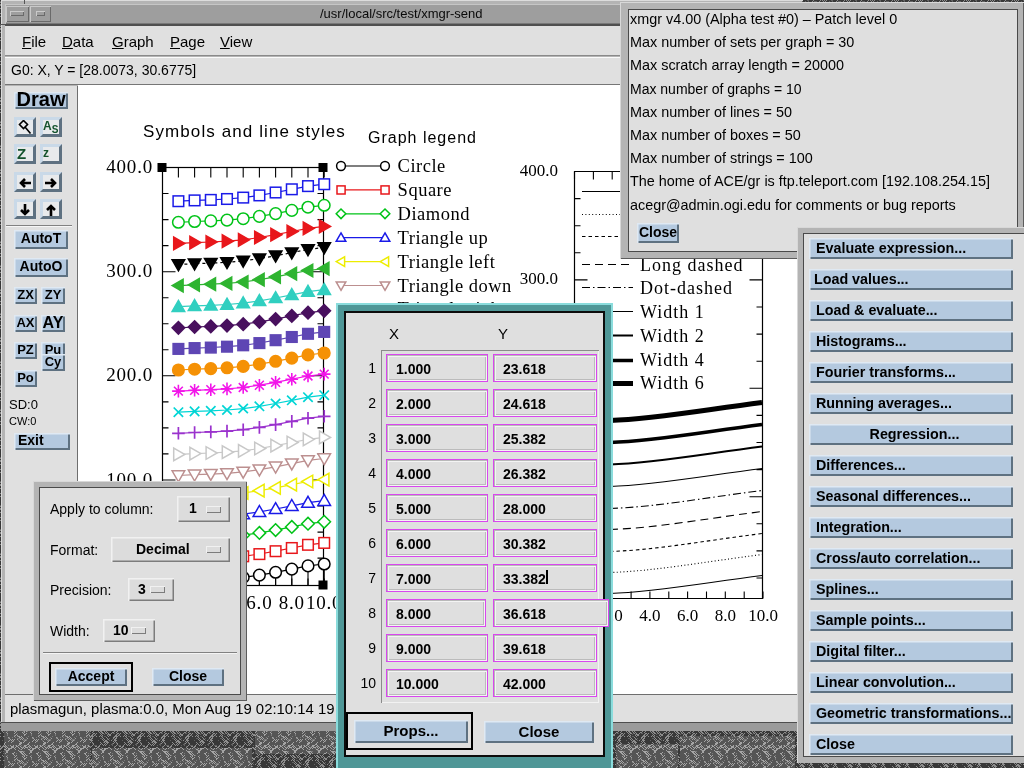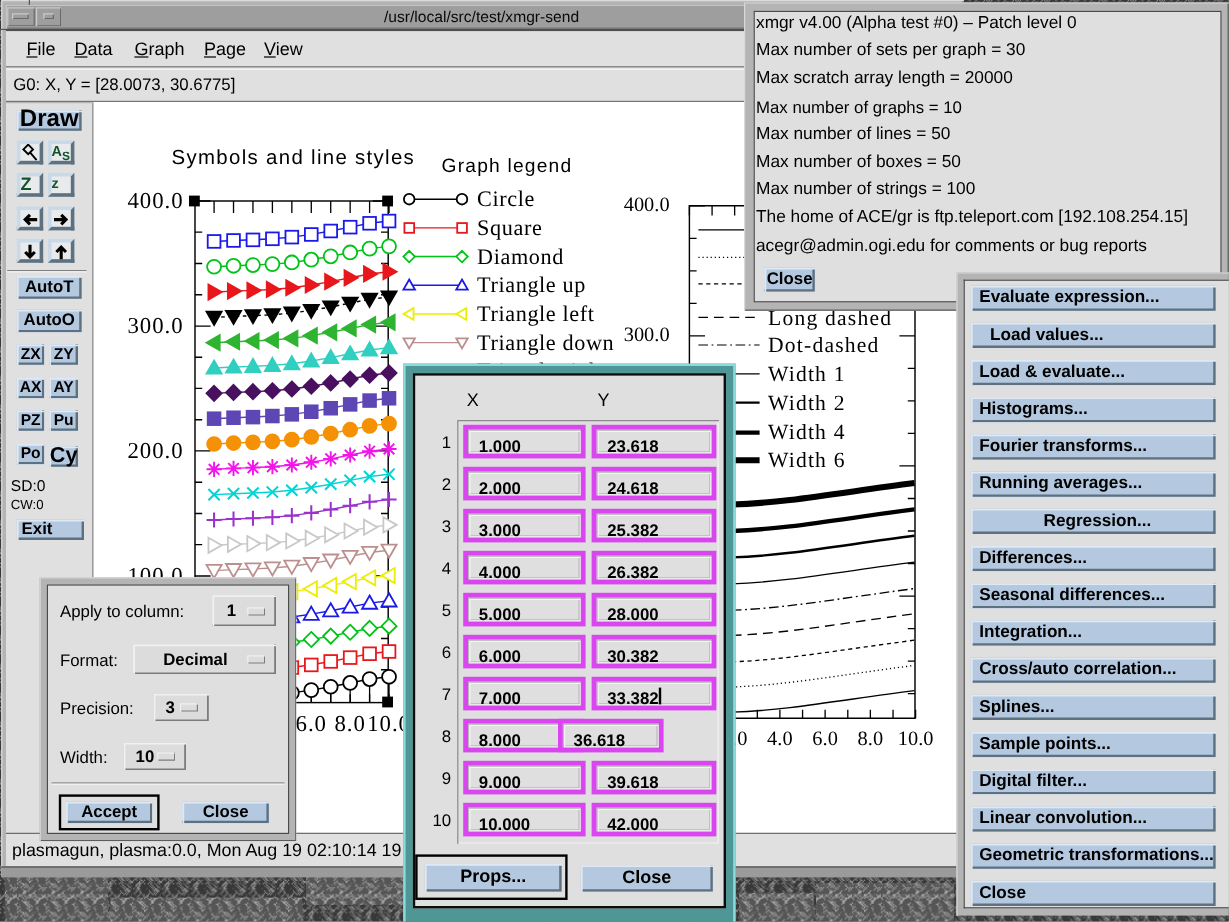--- a/index.html
+++ b/index.html
@@ -11,21 +11,21 @@
   box-shadow:inset 1.5px 1.5px 0 #dfe9f3, inset -2px -2px 0 #5e7181;
   text-align:center;line-height:20px;font-size:14px;white-space:nowrap}
 .tbtn{position:absolute;background:#e8eaec;color:#14532d;font-weight:bold;text-align:left;
   border-top:3px solid #c9d9e8;border-left:3px solid #c9d9e8;
   border-bottom:3px solid #5e7181;border-right:3px solid #5e7181}
 .opt{position:absolute;background:#dcdcdc;color:#000;font-weight:bold;font-size:14px;
   box-shadow:inset 1.5px 1.5px 0 #f1f1f1, inset -1.5px -1.5px 0 #7c7c7c}
 .opt .dash{position:absolute;width:15px;height:7px;background:#dcdcdc;
   box-shadow:inset 1px 1px 0 #f1f1f1, inset -1px -1px 0 #7c7c7c}
 .cell{position:absolute;background:#dfdfdf;
-  border:4px solid #d946ef;
+  border:1px solid #d946ef;
   box-shadow:inset 1px 1px 0 #b9b9b9, inset -1px -1px 0 #f4f4f4}
 .cellin{position:absolute;left:1px;top:1px;right:1px;bottom:1px;
   box-shadow:inset 1px 1px 0 #f4f4f4, inset -1px -1px 0 #bbb}
 .ct{position:absolute;left:9px;top:6px;font-size:14px;font-weight:bold;color:#000}
 </style></head><body>
 <svg class="abs" style="left:0;top:0" width="1024" height="768">
 <defs>
 <pattern id="wv" width="24" height="24" patternUnits="userSpaceOnUse">
         <rect width="24" height="24" fill="#383838"></rect>
         <path d="M4 0h1v1H4zM6 0h1v1H6zM8 0h1v1H8zM10 0h1v1H10zM21 0h1v1H21zM3 1h1v1H3zM7 1h1v1H7zM9 1h1v1H9zM20 1h1v1H20zM0 2h1v1H0zM2 2h1v1H2zM3 2h1v1H3zM19 2h1v1H19zM23 2h1v1H23zM1 3h1v1H1zM2 3h1v1H2zM12 3h1v1H12zM13 3h1v1H13zM18 3h1v1H18zM0 4h1v1H0zM1 4h1v1H1zM13 4h1v1H13zM14 4h1v1H14zM20 4h1v1H20zM0 5h1v1H0zM14 5h1v1H14zM21 5h1v1H21zM15 6h1v1H15zM22 6h1v1H22zM23 6h1v1H23zM16 7h1v1H16zM18 7h1v1H18zM0 8h1v1H0zM13 8h1v1H13zM15 8h1v1H15zM17 8h1v1H17zM12 9h1v1H12zM16 9h1v1H16zM18 9h1v1H18zM23 9h1v1H23zM11 10h1v1H11zM17 10h1v1H17zM19 10h1v1H19zM22 10h1v1H22zM2 11h1v1H2zM4 11h1v1H4zM5 11h1v1H5zM8 11h1v1H8zM10 11h1v1H10zM18 11h1v1H18zM21 11h1v1H21zM3 12h1v1H3zM5 12h1v1H5zM6 12h1v1H6zM9 12h1v1H9zM11 12h1v1H11zM16 12h1v1H16zM17 12h1v1H17zM20 12h1v1H20zM0 13h1v1H0zM4 13h1v1H4zM6 13h1v1H6zM7 13h1v1H7zM10 13h1v1H10zM12 13h1v1H12zM15 13h1v1H15zM21 13h1v1H21zM22 13h1v1H22zM5 14h1v1H5zM12 14h1v1H12zM13 14h1v1H13zM14 14h1v1H14zM20 14h1v1H20zM23 14h1v1H23zM4 15h1v1H4zM6 15h1v1H6zM11 15h1v1H11zM13 15h1v1H13zM14 15h1v1H14zM19 15h1v1H19zM20 15h1v1H20zM22 15h1v1H22zM0 16h1v1H0zM3 16h1v1H3zM5 16h1v1H5zM12 16h1v1H12zM18 16h1v1H18zM19 16h1v1H19zM20 16h1v1H20zM21 16h1v1H21zM6 17h1v1H6zM10 17h1v1H10zM17 17h1v1H17zM18 17h1v1H18zM20 17h1v1H20zM7 18h1v1H7zM11 18h1v1H11zM17 18h1v1H17zM19 18h1v1H19zM20 18h1v1H20zM6 19h1v1H6zM8 19h1v1H8zM12 19h1v1H12zM18 19h1v1H18zM19 19h1v1H19zM7 20h1v1H7zM9 20h1v1H9zM10 20h1v1H10zM15 20h1v1H15zM18 20h1v1H18zM19 20h1v1H19zM20 20h1v1H20zM8 21h1v1H8zM9 21h1v1H9zM10 21h1v1H10zM11 21h1v1H11zM17 21h1v1H17zM19 21h1v1H19zM4 22h1v1H4zM8 22h1v1H8zM10 22h1v1H10zM11 22h1v1H11zM12 22h1v1H12zM18 22h1v1H18zM20 22h1v1H20zM5 23h1v1H5zM9 23h1v1H9zM11 23h1v1H11zM17 23h1v1H17zM21 23h1v1H21z" fill="#8d8d8d"></path>
@@ -85,25 +85,25 @@
     </svg></div>
 <div class="tbtn" style="left:40px;top:199px;width:22px;height:20px;z-index:3"><svg width="16" height="16">
       <path d="M8 14V4M4 8l4-4 4 4" stroke="#000" stroke-width="2.6" fill="none"></path>
     </svg></div>
 <div class="abs" style="left:6px;top:225px;width:66px;height:2px;border-top:1px solid #818181;border-bottom:1px solid #f6f6f6;z-index:3"></div>
 <div class="blue" style="left:14px;top:230px;width:54px;height:19px;font-size:14px;line-height:17px;z-index:3">AutoT</div>
 <div class="blue" style="left:14px;top:258px;width:54px;height:19px;font-size:14px;line-height:17px;z-index:3">AutoO</div>
 <div class="blue" style="left:14px;top:287px;width:23px;height:17px;font-size:13px;line-height:15px;z-index:3">ZX</div>
 <div class="blue" style="left:41px;top:287px;width:24px;height:17px;font-size:13px;line-height:15px;z-index:3">ZY</div>
 <div class="blue" style="left:14px;top:315px;width:23px;height:17px;font-size:13px;line-height:15px;z-index:3">AX</div>
-<div class="blue" style="left:41px;top:315px;width:24px;height:17px;font-size:13px;line-height:15px;z-index:3">AY</div>
+<div class="blue" style="left:41px;top:315px;width:24px;height:17px;font-size:16px;line-height:15px;z-index:3">AY</div>
 <div class="blue" style="left:14px;top:342px;width:23px;height:17px;font-size:13px;line-height:15px;z-index:3">PZ</div>
 <div class="blue" style="left:41px;top:342px;width:24px;height:17px;font-size:13px;line-height:15px;z-index:3">Pu</div>
 <div class="blue" style="left:14px;top:370px;width:23px;height:17px;font-size:13px;line-height:15px;z-index:3">Po</div>
-<div class="blue" style="left:41px;top:372px;width:24px;height:17px;font-size:18px;line-height:15px;z-index:3">Cy</div>
+<div class="blue" style="left:41px;top:354px;width:24px;height:17px;font-size:13px;line-height:15px;z-index:3">Cy</div>
 <div class="abs b" style="left:9px;top:397px;font-size:13px;z-index:3">SD:0</div>
 <div class="abs b" style="left:9px;top:415px;font-size:11px;z-index:3">CW:0</div>
 <div class="blue" style="left:14px;top:433px;width:56px;height:17px;font-size:14px;line-height:15px;text-align:left;padding-left:4px;z-index:3">Exit</div>
 <div class="abs" style="left:5px;top:694px;width:793px;height:28px;background:#e0e0e0;border-top:1px solid #6e6e6e;z-index:3"></div>
 <div class="abs" style="left:1px;top:722px;width:802px;height:9px;background:#9b9b9b;border-top:1.5px solid #4e4e4e;z-index:3"></div>
 <div class="abs b" style="left:10px;top:701px;font-size:14.9px;z-index:3">plasmagun, plasma:0.0, Mon Aug 19 02:10:14 19</div>
 <svg style="position:absolute;left:0;top:0;z-index:2" width="1024" height="768" viewBox="0 0 1024 768">
     <rect x="78" y="85" width="720" height="609" fill="#ffffff"></rect>
     <rect x="162.5" y="167.5" width="161.0" height="418.0" fill="none" stroke="#000" stroke-width="1.2"></rect>
     <path d="M178.4 585.5v-7M178.4 167.5v10M194.6 585.5v-7M194.6 167.5v10M210.8 585.5v-7M210.8 167.5v10M227.0 585.5v-7M227.0 167.5v10M243.2 585.5v-7M243.2 167.5v10M259.4 585.5v-7M259.4 167.5v10M275.6 585.5v-7M275.6 167.5v10M291.8 585.5v-7M291.8 167.5v10M308.0 585.5v-7M308.0 167.5v10M324.2 585.5v-7M324.2 167.5v10M162.5 167.5h13M323.5 167.5h-13M162.5 193.5h6M323.5 193.5h-6M162.5 219.6h6M323.5 219.6h-6M162.5 245.6h6M323.5 245.6h-6M162.5 271.7h13M323.5 271.7h-13M162.5 297.7h6M323.5 297.7h-6M162.5 323.7h6M323.5 323.7h-6M162.5 349.8h6M323.5 349.8h-6M162.5 375.8h13M323.5 375.8h-13M162.5 401.9h6M323.5 401.9h-6M162.5 427.9h6M323.5 427.9h-6M162.5 453.9h6M323.5 453.9h-6M162.5 480.0h13M323.5 480.0h-13M162.5 506.0h6M323.5 506.0h-6M162.5 532.1h6M323.5 532.1h-6M162.5 558.1h6M323.5 558.1h-6" stroke="#000" stroke-width="1.1" fill="none"></path>
@@ -403,21 +403,21 @@
 <div class="abs b" style="left:630px;top:81px;font-size:14px;z-index:4">Max number of graphs = 10</div>
 <div class="abs b" style="left:630px;top:104px;font-size:14.4px;z-index:4">Max number of lines = 50</div>
 <div class="abs b" style="left:630px;top:127px;font-size:14.4px;z-index:4">Max number of boxes = 50</div>
 <div class="abs b" style="left:630px;top:150px;font-size:14.4px;z-index:4">Max number of strings = 100</div>
 <div class="abs b" style="left:630px;top:173px;font-size:14.4px;z-index:4">The home of ACE/gr is ftp.teleport.com [192.108.254.15]</div>
 <div class="abs b" style="left:630px;top:197px;font-size:14.4px;z-index:4">acegr@admin.ogi.edu for comments or bug reports</div>
 <div class="blue" style="left:637px;top:223px;width:42px;height:20px;line-height:19px;z-index:4">Close</div>
 <div class="abs" style="left:797px;top:227px;width:227px;height:536px;background:#b4b4b4;box-shadow:inset 1px 1px 0 #d8d8d8;z-index:5"></div>
 <div class="abs" style="left:803px;top:233px;width:221px;height:524px;background:#dfdfdf;border:1.5px solid #4a4a4a;border-right:none;z-index:5"></div>
 <div class="blue" style="left:809px;top:238px;width:204px;height:21px;text-align:left;padding-left:7px;font-size:14.3px;line-height:20px;z-index:5">Evaluate expression...</div>
-<div class="blue" style="left:809px;top:269px;width:204px;height:21px;text-align:left;padding-left:16px;font-size:14.3px;line-height:20px;z-index:5">Load values...</div>
+<div class="blue" style="left:809px;top:269px;width:204px;height:21px;text-align:left;padding-left:5px;font-size:14.3px;line-height:20px;z-index:5">Load values...</div>
 <div class="blue" style="left:809px;top:300px;width:204px;height:21px;text-align:left;padding-left:7px;font-size:14.3px;line-height:20px;z-index:5">Load &amp; evaluate...</div>
 <div class="blue" style="left:809px;top:331px;width:204px;height:21px;text-align:left;padding-left:7px;font-size:14.3px;line-height:20px;z-index:5">Histograms...</div>
 <div class="blue" style="left:809px;top:362px;width:204px;height:21px;text-align:left;padding-left:7px;font-size:14.3px;line-height:20px;z-index:5">Fourier transforms...</div>
 <div class="blue" style="left:809px;top:393px;width:204px;height:21px;text-align:left;padding-left:7px;font-size:14.3px;line-height:20px;z-index:5">Running averages...</div>
 <div class="blue" style="left:809px;top:424px;width:204px;height:21px;text-align:center;padding-left:7px;font-size:14.3px;line-height:20px;z-index:5">Regression...</div>
 <div class="blue" style="left:809px;top:455px;width:204px;height:21px;text-align:left;padding-left:7px;font-size:14.3px;line-height:20px;z-index:5">Differences...</div>
 <div class="blue" style="left:809px;top:486px;width:204px;height:21px;text-align:left;padding-left:7px;font-size:14.3px;line-height:20px;z-index:5">Seasonal differences...</div>
 <div class="blue" style="left:809px;top:517px;width:204px;height:21px;text-align:left;padding-left:7px;font-size:14.3px;line-height:20px;z-index:5">Integration...</div>
 <div class="blue" style="left:809px;top:548px;width:204px;height:21px;text-align:left;padding-left:7px;font-size:14.3px;line-height:20px;z-index:5">Cross/auto correlation...</div>
 <div class="blue" style="left:809px;top:579px;width:204px;height:21px;text-align:left;padding-left:7px;font-size:14.3px;line-height:20px;z-index:5">Splines...</div>
@@ -519,21 +519,21 @@
 <div class="cell" style="left:493px;top:564px;width:104px;height:28px;z-index:6">
     <div class="cellin"></div>
     <div class="ct">33.382</div>
     <div class="abs" style="left:52px;top:5px;width:1.5px;height:14px;background:#000"></div>
   </div>
 <div class="abs b" style="left:356px;top:605px;width:20px;text-align:right;font-size:14px;z-index:6">8</div>
 <div class="cell" style="left:386px;top:599px;width:100px;height:28px;z-index:6">
     <div class="cellin"></div>
     <div class="ct">8.000</div>
   </div>
-<div class="cell" style="left:465px;top:599px;width:88px;height:28px;z-index:6">
+<div class="cell" style="left:493px;top:599px;width:116px;height:28px;z-index:6">
     <div class="cellin"></div>
     <div class="ct">36.618</div>
   </div>
 <div class="abs b" style="left:356px;top:640px;width:20px;text-align:right;font-size:14px;z-index:6">9</div>
 <div class="cell" style="left:386px;top:634px;width:102px;height:28px;z-index:6">
     <div class="cellin"></div>
     <div class="ct">9.000</div>
   </div>
 <div class="cell" style="left:493px;top:634px;width:104px;height:28px;z-index:6">
     <div class="cellin"></div>

